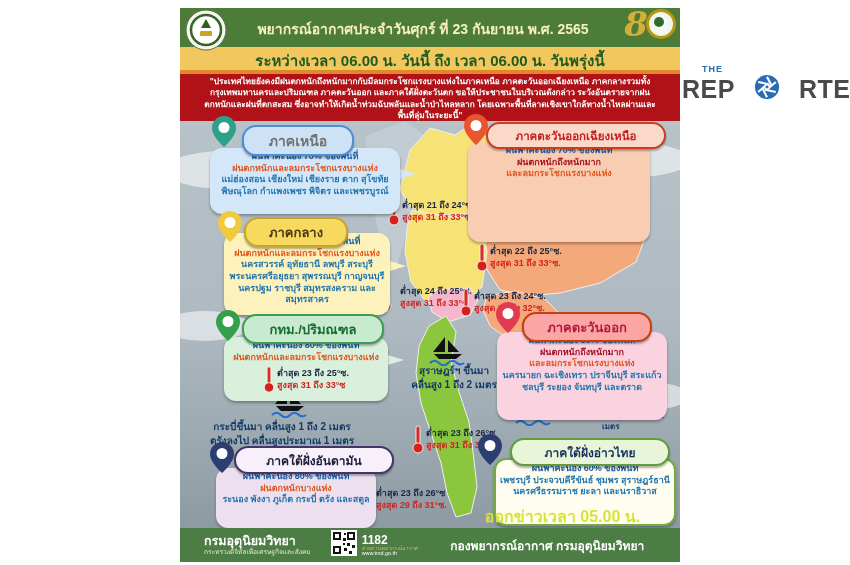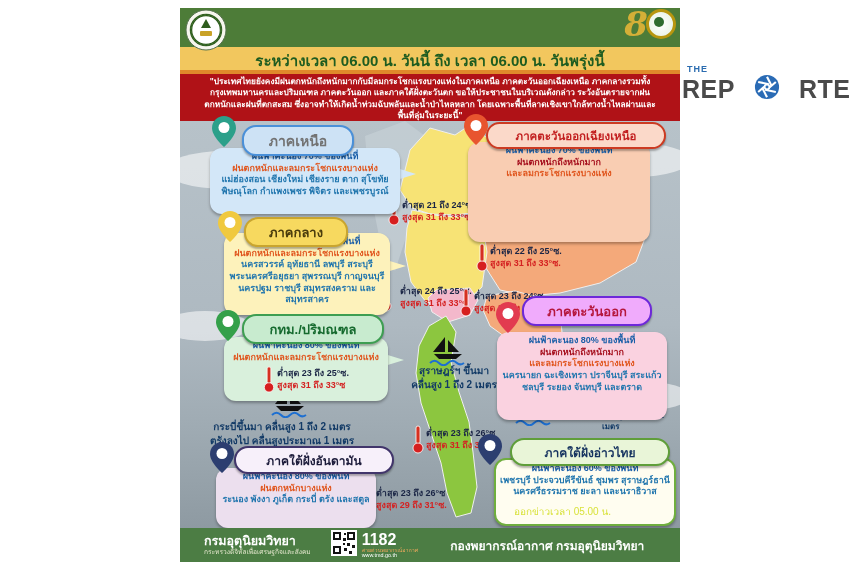--- a/index.html
+++ b/index.html
@@ -46,74 +46,75 @@
 
   .b-north{left:30px;top:148px;width:182px;height:60px;background:#d3e7f8;}
   .p-north{left:62px;top:125px;width:100px;background:#cde2f5;border:2px solid #4a90d9;color:#737373;font-size:14px;}
   .b-ne{left:288px;top:142px;width:174px;height:94px;background:#f9cdb2;}
   .p-ne{left:306px;top:122px;width:168px;background:#fbd9c9;border:2px solid #cc3b22;color:#c21f1f;font-size:11.5px;}
   .b-central{left:44px;top:233px;width:158px;height:76px;background:#fdf2bb;}
   .p-central{left:64px;top:217px;width:92px;background:#f7d95f;border:2px solid #c9a52f;color:#4a3c0c;font-size:13px;}
   .b-bkk{left:44px;top:337px;width:156px;height:58px;background:#d9f0dc;}
   .p-bkk{left:62px;top:314px;width:130px;background:#c8ebcf;border:2px solid #3d9e52;color:#156a2e;font-size:13px;}
   .b-east{left:317px;top:332px;width:162px;height:82px;background:#fad2e0;}
-  .p-east{left:342px;top:296px;width:118px;background:#f0abfc;border:2px solid #6d28d9;color:#b5173d;font-size:13px;}
+  .p-east{left:342px;top:312px;width:118px;background:#fca5a5;border:2px solid #c2410c;color:#b5173d;font-size:13px;}
   .b-anda{left:36px;top:468px;width:152px;height:54px;background:#ecdfee;}
   .p-anda{left:54px;top:446px;width:148px;background:#f7f0fa;border:2px solid #41356b;color:#1c1b3a;font-size:12px;}
   .b-gulf{left:314px;top:458px;width:170px;height:58px;background:#fffdf0;border:2px solid #6fae3e;}
   .p-gulf{left:330px;top:438px;width:148px;background:#e9f5d8;border:2px solid #5f9e3a;color:#15325f;font-size:12px;}
 
   
   .temp{position:absolute;display:flex;align-items:center;gap:2px;z-index:2;}
   .temp .tcol{line-height:1.35;text-align:left;white-space:nowrap;}
   .tmin{color:#1a2545;font-weight:bold;font-size:9px;}
   .tmax{color:#d42222;font-weight:bold;font-size:9px;}
 
   
   .sea-note{position:absolute;z-index:2;color:#123a66;font-weight:bold;font-size:10px;
     line-height:1.35;text-align:center;}
   .boat{position:absolute;z-index:2;}
 
   .issued{position:absolute;left:290px;top:504px;width:185px;text-align:center;z-index:3;
-    color:#d9e23c;font-weight:normal;font-size:10px;}
+    color:#d9e23c;font-weight:bold;font-size:16px;}
 
   
   .footer{position:absolute;left:0;top:528px;width:500px;height:34px;background:#4c7d44;
     display:flex;align-items:center;z-index:6;}
   .f-dept{margin-left:24px;line-height:1.1;}
   .f-dept .d1{color:#ffffff;font-weight:bold;font-size:12.5px;}
   .f-dept .d2{color:#e6e8cf;font-size:6.6px;}
   .f-qr{margin-left:20px;}
   .f-hot{margin-left:5px;line-height:1;}
-  .f-hot .h1{color:#ffffff;font-weight:bold;font-size:16px;}
+  .f-hot .h1{color:#ffffff;font-weight:bold;font-size:12px;}
   .f-hot .h2{color:#f0a95c;font-size:5.4px;}
   .f-hot .h3{color:#ffffff;font-size:5.4px;}
   .f-div{margin-left:32px;color:#ffffff;font-weight:bold;font-size:12px;}
 
   
   .reporters{position:absolute;left:682px;top:64px;width:160px;height:50px;}
-  .reporters .the{color:#2b6cb0;font-weight:bold;font-size:9px;letter-spacing:1px;margin-left:5px;}
+  .reporters .the{color:#2b6cb0;font-weight:bold;font-size:9px;letter-spacing:1px;margin-left:20px;}
   .reporters .row{display:flex;align-items:center;gap:18px;}
   .reporters .word{color:#4a4a4a;font-weight:bold;font-size:25px;letter-spacing:.5px;line-height:1;}
 </style>
 </head>
 <body>
 
 <div class="poster">
 
   <div class="bar-green"></div>
   <div class="tmd-logo">
     <svg width="42" height="42" viewBox="0 0 42 42">
       <circle cx="21" cy="21" r="20" fill="#f7f6ee" stroke="#56724e" stroke-width="1"></circle>
       <circle cx="21" cy="21" r="15" fill="#ffffff" stroke="#2e5d1e" stroke-width="2.5"></circle>
       <path d="M21 10 l5 9 -10 0 z" fill="#2e5d1e"></path>
       <rect x="15" y="22" width="12" height="5" rx="1" fill="#c9a227"></rect>
       <circle cx="21" cy="21" r="15" fill="none" stroke="#4d7c38" stroke-width="1" stroke-dasharray="2 2"></circle>
     </svg>
   </div>
+  <div class="poster-title">พยากรณ์อากาศประจำวันศุกร์ ที่ 23 กันยายน พ.ศ. 2565</div>
   <div class="logo80">
     <span class="eight">8</span>
       <span class="zero">
         <i></i>
       </span>
   </div>
   <div class="bar-yellow"></div>
   <div class="poster-subtitle">ระหว่างเวลา 06.00 น. วันนี้ ถึง เวลา 06.00 น. วันพรุ่งนี้</div>
   <div class="bar-orange"></div>
   <div class="warning-band"></div>

